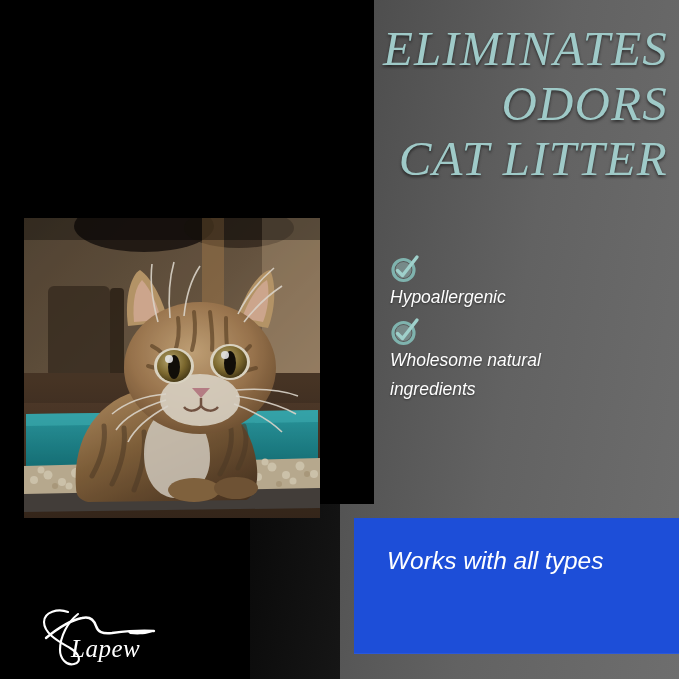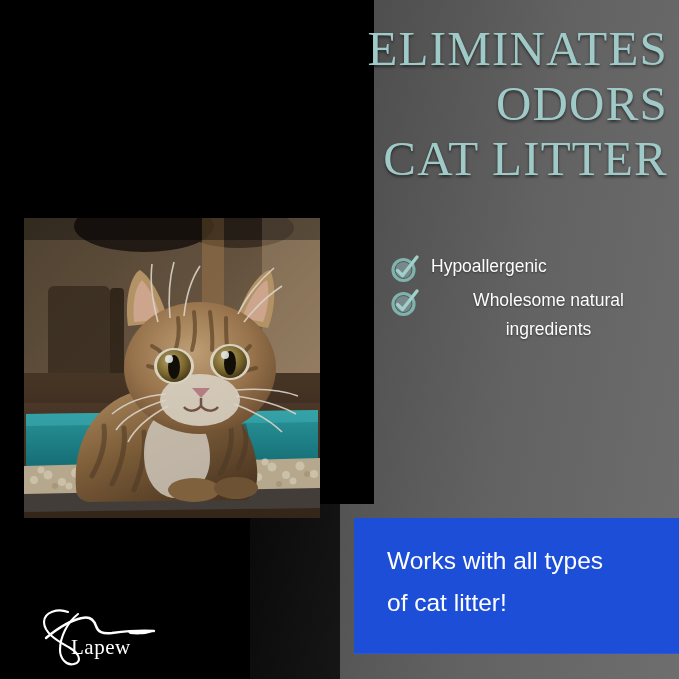--- a/index.html
+++ b/index.html
@@ -1,18 +1,18 @@
 <!DOCTYPE html>
 <html><head>
 <meta charset="utf-8">
 <style>
   html,body{margin:0;padding:0;background:#000;}
   body{width:679px;height:679px;overflow:hidden;font-family:"Liberation Sans",sans-serif;}
 
-  #ad{position:relative;width:679px;height:679px;background:#000;overflow:hidden;}
+  #ad{position:relative;width:679px;height:679px;background:#000;overflow:hidden;font-style:italic;}
 
   
   .gradient-panel{
     position:absolute;left:0;top:0;width:679px;height:679px;
     background:linear-gradient(100deg,#2b2b2b 0%,#3c3c3c 22%,#4f4f4f 48%,#626262 72%,#6e6e6e 100%);
   }
   
   .black-left{
     position:absolute;left:0;top:0;width:374px;height:504px;background:#000;
   }
@@ -40,53 +40,53 @@
     position:absolute;left:24px;top:218px;width:296px;height:300px;
     overflow:hidden;background:#1a1410;
   }
   .photo svg{display:block;width:296px;height:300px;}
 
   
   .features{
     position:absolute;left:390px;top:252px;width:285px;
   }
   .feature-row{
-    display:flex;align-items:flex-start;margin-bottom:3px;
+    display:flex;align-items:flex-start;margin-bottom:3px;flex-direction:column;
   }
   .check-icon{
     flex:0 0 auto;width:30px;height:30px;margin-right:11px;margin-top:1px;
   }
   .check-icon svg{display:block;width:30px;height:30px;}
   .feature-label{
     color:#fefefe;font-size:17.5px;line-height:29px;
     font-family:"Liberation Sans",sans-serif;
     text-shadow:0 1px 2px rgba(0,0,0,.45);
     max-width:235px;
   }
-  .feature-row.wrap .feature-label{line-height:29px;text-align:center;}
+  .feature-row.wrap .feature-label{line-height:29px;}
 
   
   .callout{
     position:absolute;left:354px;top:518px;width:340px;height:136px;
     background:#1d4ed8;
     box-shadow:0 -1px 0 rgba(255,255,255,.06) inset;
   }
   .callout-text{
     position:absolute;left:33px;top:22px;width:290px;
     color:#ffffff;font-size:24.5px;line-height:42px;
     font-family:"Liberation Sans",sans-serif;
   }
 
   
   .logo{position:absolute;left:24px;top:606px;width:150px;height:62px;}
   .logo svg{display:block;width:150px;height:62px;}
   .logo-word{
     position:absolute;left:47px;top:29px;
     color:#fff;font-family:"Liberation Serif","DejaVu Serif",serif;
-    font-size:21px;letter-spacing:.5px;
+    font-size:25px;letter-spacing:.5px;
   }
 </style>
 </head>
 <body>
 
 <div id="ad">
 
   <div class="gradient-panel"></div>
   <div class="black-left"></div>
   <div class="black-left-lower"></div>
@@ -294,21 +294,20 @@
       </span>
       <span class="feature-label">Wholesome natural ingredients</span>
     </div>
 
 
   </div>
 
   <div class="callout">
     <div class="callout-text">
       <div>Works with all types</div>
-      <div>of cat litter!</div>
     </div>
   </div>
 
   <div class="logo">
     <svg viewBox="0 0 150 62" xmlns="http://www.w3.org/2000/svg">
       <path d="M44 6 C34 2 20 6 20 16 C20 28 36 36 46 42 C56 48 58 56 50 58 C42 60 36 52 36 44 C36 30 44 16 54 8" fill="none" stroke="#ffffff" stroke-width="2.1" stroke-linecap="round"></path>
       <path d="M22 32 C34 22 48 14 58 12 C66 10 70 14 72 20 C74 26 78 28 88 27 C104 25 118 24 130 25" fill="none" stroke="#ffffff" stroke-width="2.4" stroke-linecap="round"></path>
       <path d="M104 26 C112 24 122 24 130 25 C126 28 116 29 106 28 Z" fill="#ffffff"></path>
     </svg>
     <span class="logo-word">Lapew</span>

